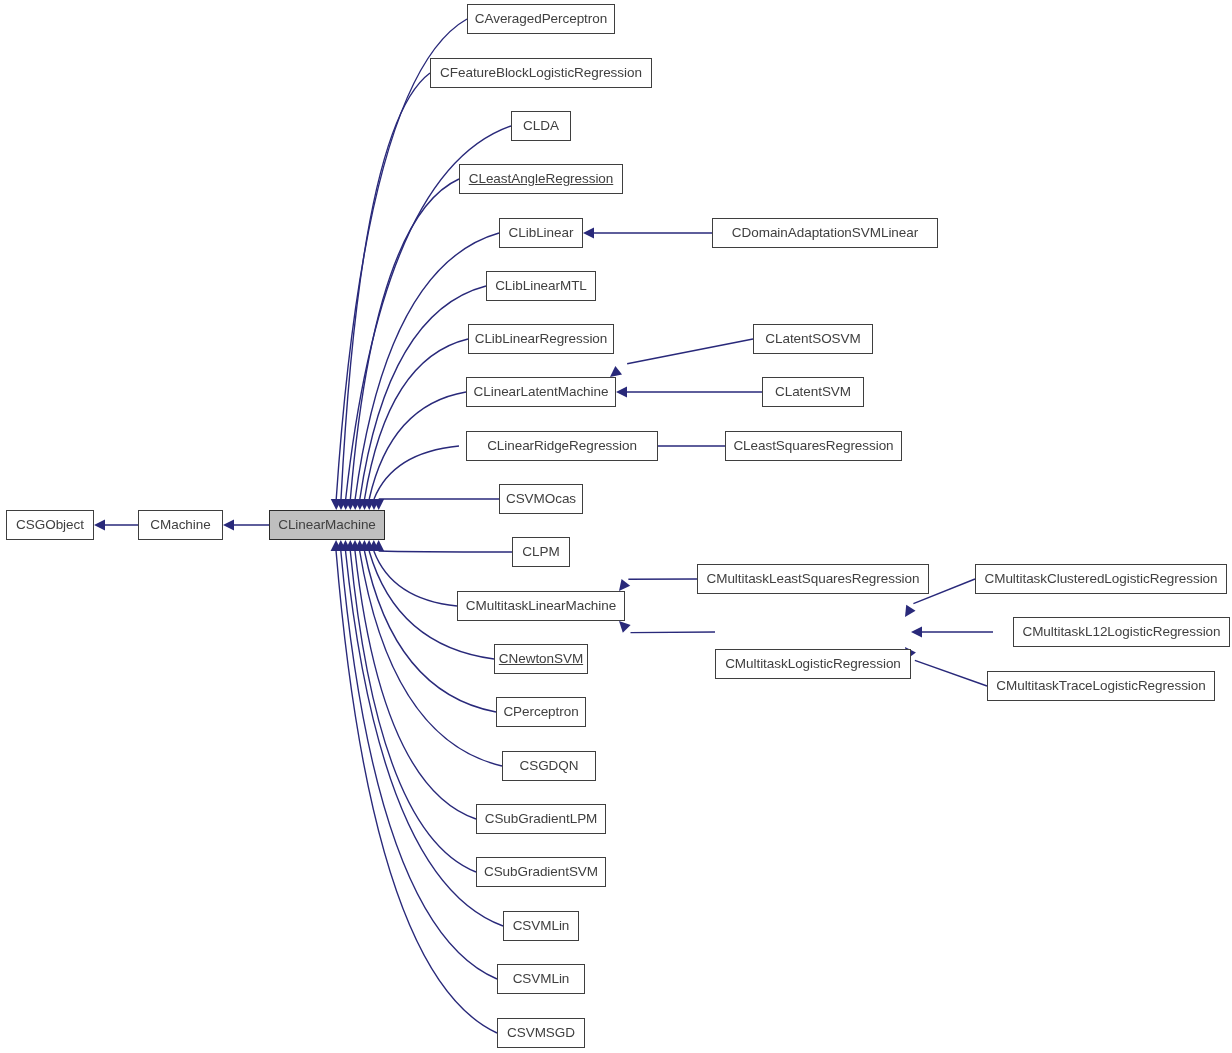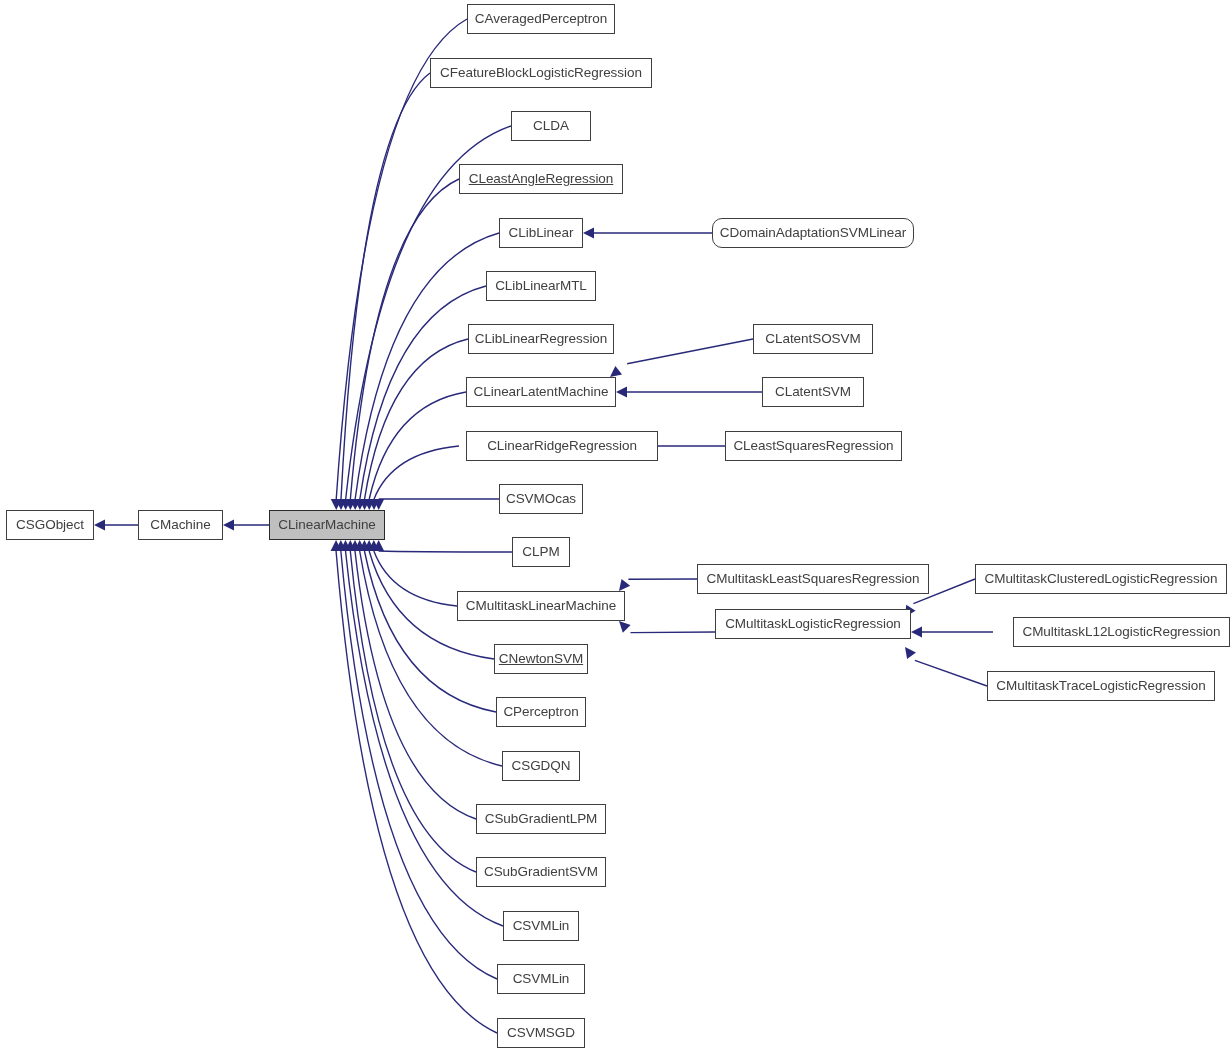--- a/index.html
+++ b/index.html
@@ -112,40 +112,40 @@
         <polygon points="911,632 922,626.5 922,637.5" fill="#29297a"></polygon>
         <line x1="987" y1="686" x2="914.84" y2="660.34" stroke="#29297a" stroke-width="1.4"></line>
         <polygon points="905,647 915.9558543630945,652.5874193662784 907.103577124834,659.1171351102427" fill="#29297a"></polygon>
       </g>
     </svg>
 <div class="node" style="left: 6px; top: 510px; width: 88px;">CSGObject</div>
     <div class="node" style="left: 138px; top: 510px; width: 85px;">CMachine</div>
     <div class="node root" style="left: 269px; top: 510px; width: 116px;">CLinearMachine</div>
     <div class="node" style="left: 467px; top: 4px; width: 148px;">CAveragedPerceptron</div>
     <div class="node" style="left: 430px; top: 58px; width: 222px;">CFeatureBlockLogisticRegression</div>
-    <div class="node" style="left: 511px; top: 111px; width: 80px;">CLDA</div>
+    <div class="node" style="left: 511px; top: 111px; width: 60px;">CLDA</div>
     <div class="node" style="left: 459px; top: 164px; width: 164px; text-decoration: underline;">CLeastAngleRegression</div>
     <div class="node" style="left: 499px; top: 218px; width: 84px;">CLibLinear</div>
     <div class="node" style="left: 486px; top: 271px; width: 110px;">CLibLinearMTL</div>
     <div class="node" style="left: 468px; top: 324px; width: 146px;">CLibLinearRegression</div>
     <div class="node" style="left: 466px; top: 377px; width: 150px;">CLinearLatentMachine</div>
     <div class="node" style="left: 466px; top: 431px; width: 192px;">CLinearRidgeRegression</div>
     <div class="node" style="left: 499px; top: 484px; width: 84px;">CSVMOcas</div>
     <div class="node" style="left: 512px; top: 537px; width: 58px;">CLPM</div>
     <div class="node" style="left: 457px; top: 591px; width: 168px;">CMultitaskLinearMachine</div>
     <div class="node" style="left: 494px; top: 644px; width: 94px; text-decoration: underline;">CNewtonSVM</div>
     <div class="node" style="left: 496px; top: 697px; width: 90px;">CPerceptron</div>
-    <div class="node" style="left: 502px; top: 751px; width: 78px;">CSGDQN</div>
+    <div class="node" style="left: 502px; top: 751px; width: 94px;">CSGDQN</div>
     <div class="node" style="left: 476px; top: 804px; width: 130px;">CSubGradientLPM</div>
     <div class="node" style="left: 476px; top: 857px; width: 130px;">CSubGradientSVM</div>
     <div class="node" style="left: 503px; top: 911px; width: 76px;">CSVMLin</div>
     <div class="node" style="left: 497px; top: 964px; width: 88px;">CSVMLin</div>
     <div class="node" style="left: 497px; top: 1018px; width: 88px;">CSVMSGD</div>
-    <div class="node" style="left: 712px; top: 218px; width: 202px; border-radius: 10px;">CDomainAdaptationSVMLinear</div>
+    <div class="node" style="left: 712px; top: 218px; width: 226px;">CDomainAdaptationSVMLinear</div>
     <div class="node" style="left: 753px; top: 324px; width: 120px;">CLatentSOSVM</div>
     <div class="node" style="left: 762px; top: 377px; width: 102px;">CLatentSVM</div>
     <div class="node" style="left: 697px; top: 564px; width: 232px;">CMultitaskLeastSquaresRegression</div>
     <div class="node" style="left: 725px; top: 431px; width: 177px;">CLeastSquaresRegression</div>
-    <div class="node" style="left: 715px; top: 609px; width: 196px;">CMultitaskLogisticRegression</div>
+    <div class="node" style="left: 715px; top: 649px; width: 196px;">CMultitaskLogisticRegression</div>
     <div class="node" style="left: 975px; top: 564px; width: 252px;">CMultitaskClusteredLogisticRegression</div>
     <div class="node" style="left: 993px; top: 617px; width: 217px; margin-left: 20px;">CMultitaskL12LogisticRegression</div>
     <div class="node" style="left: 987px; top: 671px; width: 228px;">CMultitaskTraceLogisticRegression</div>
   </div>
 
 </body></html>

